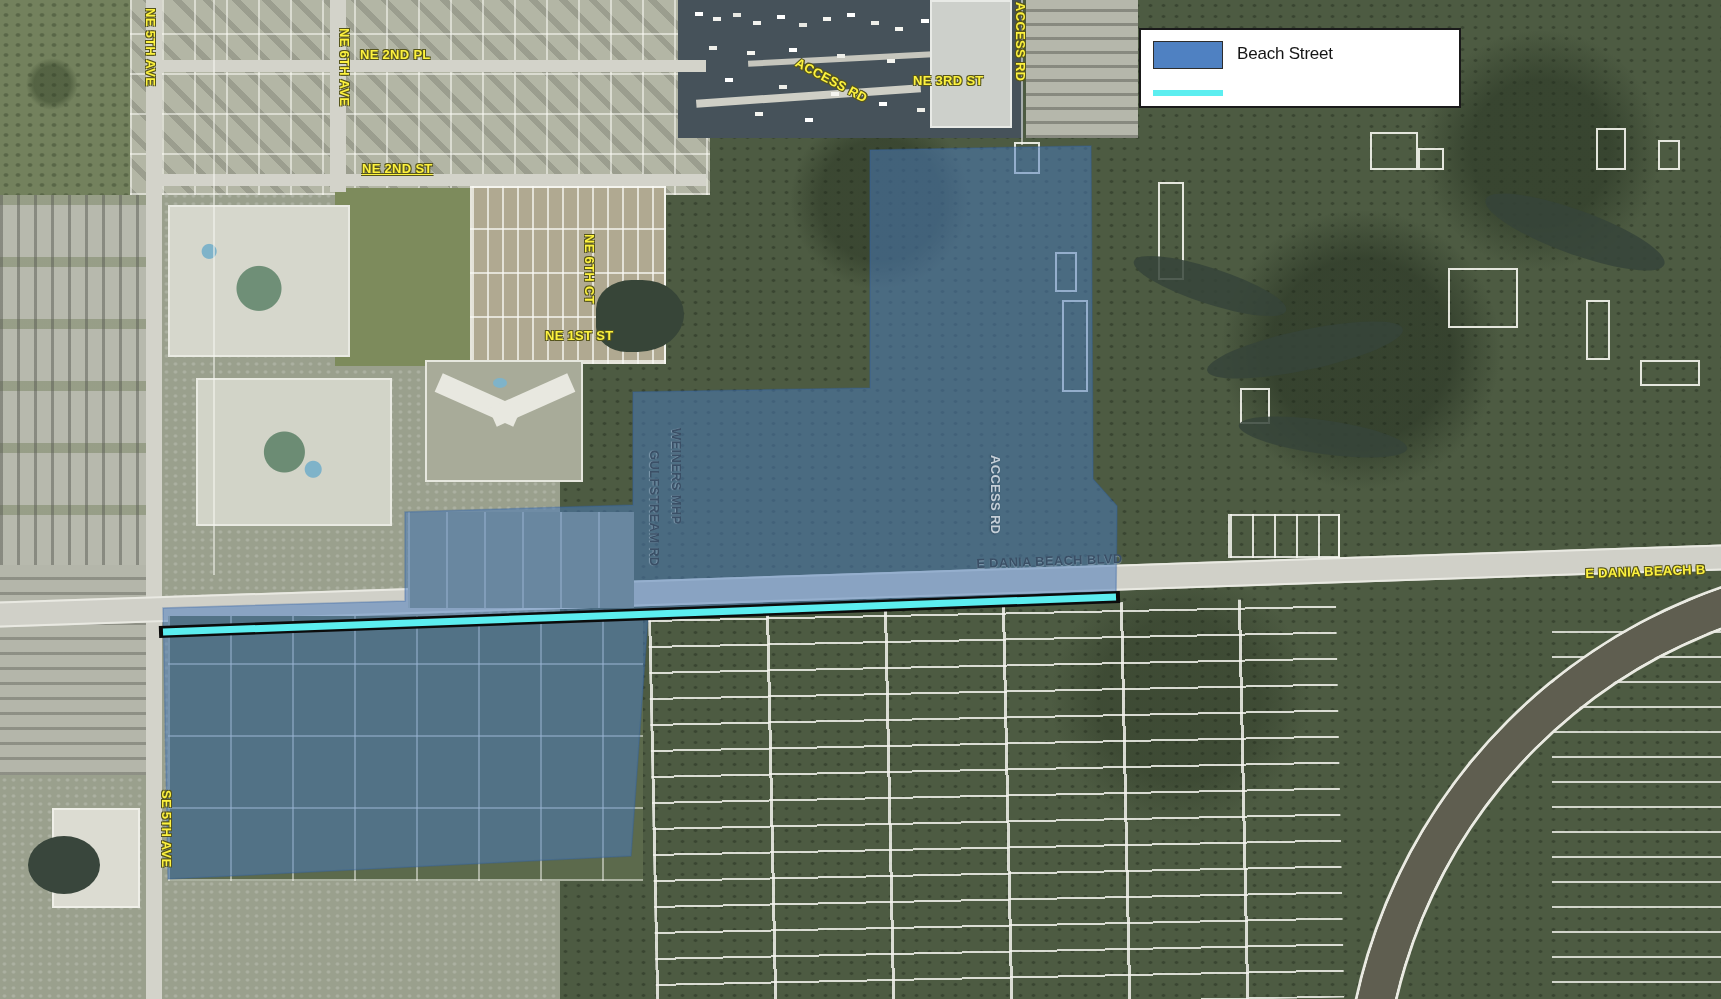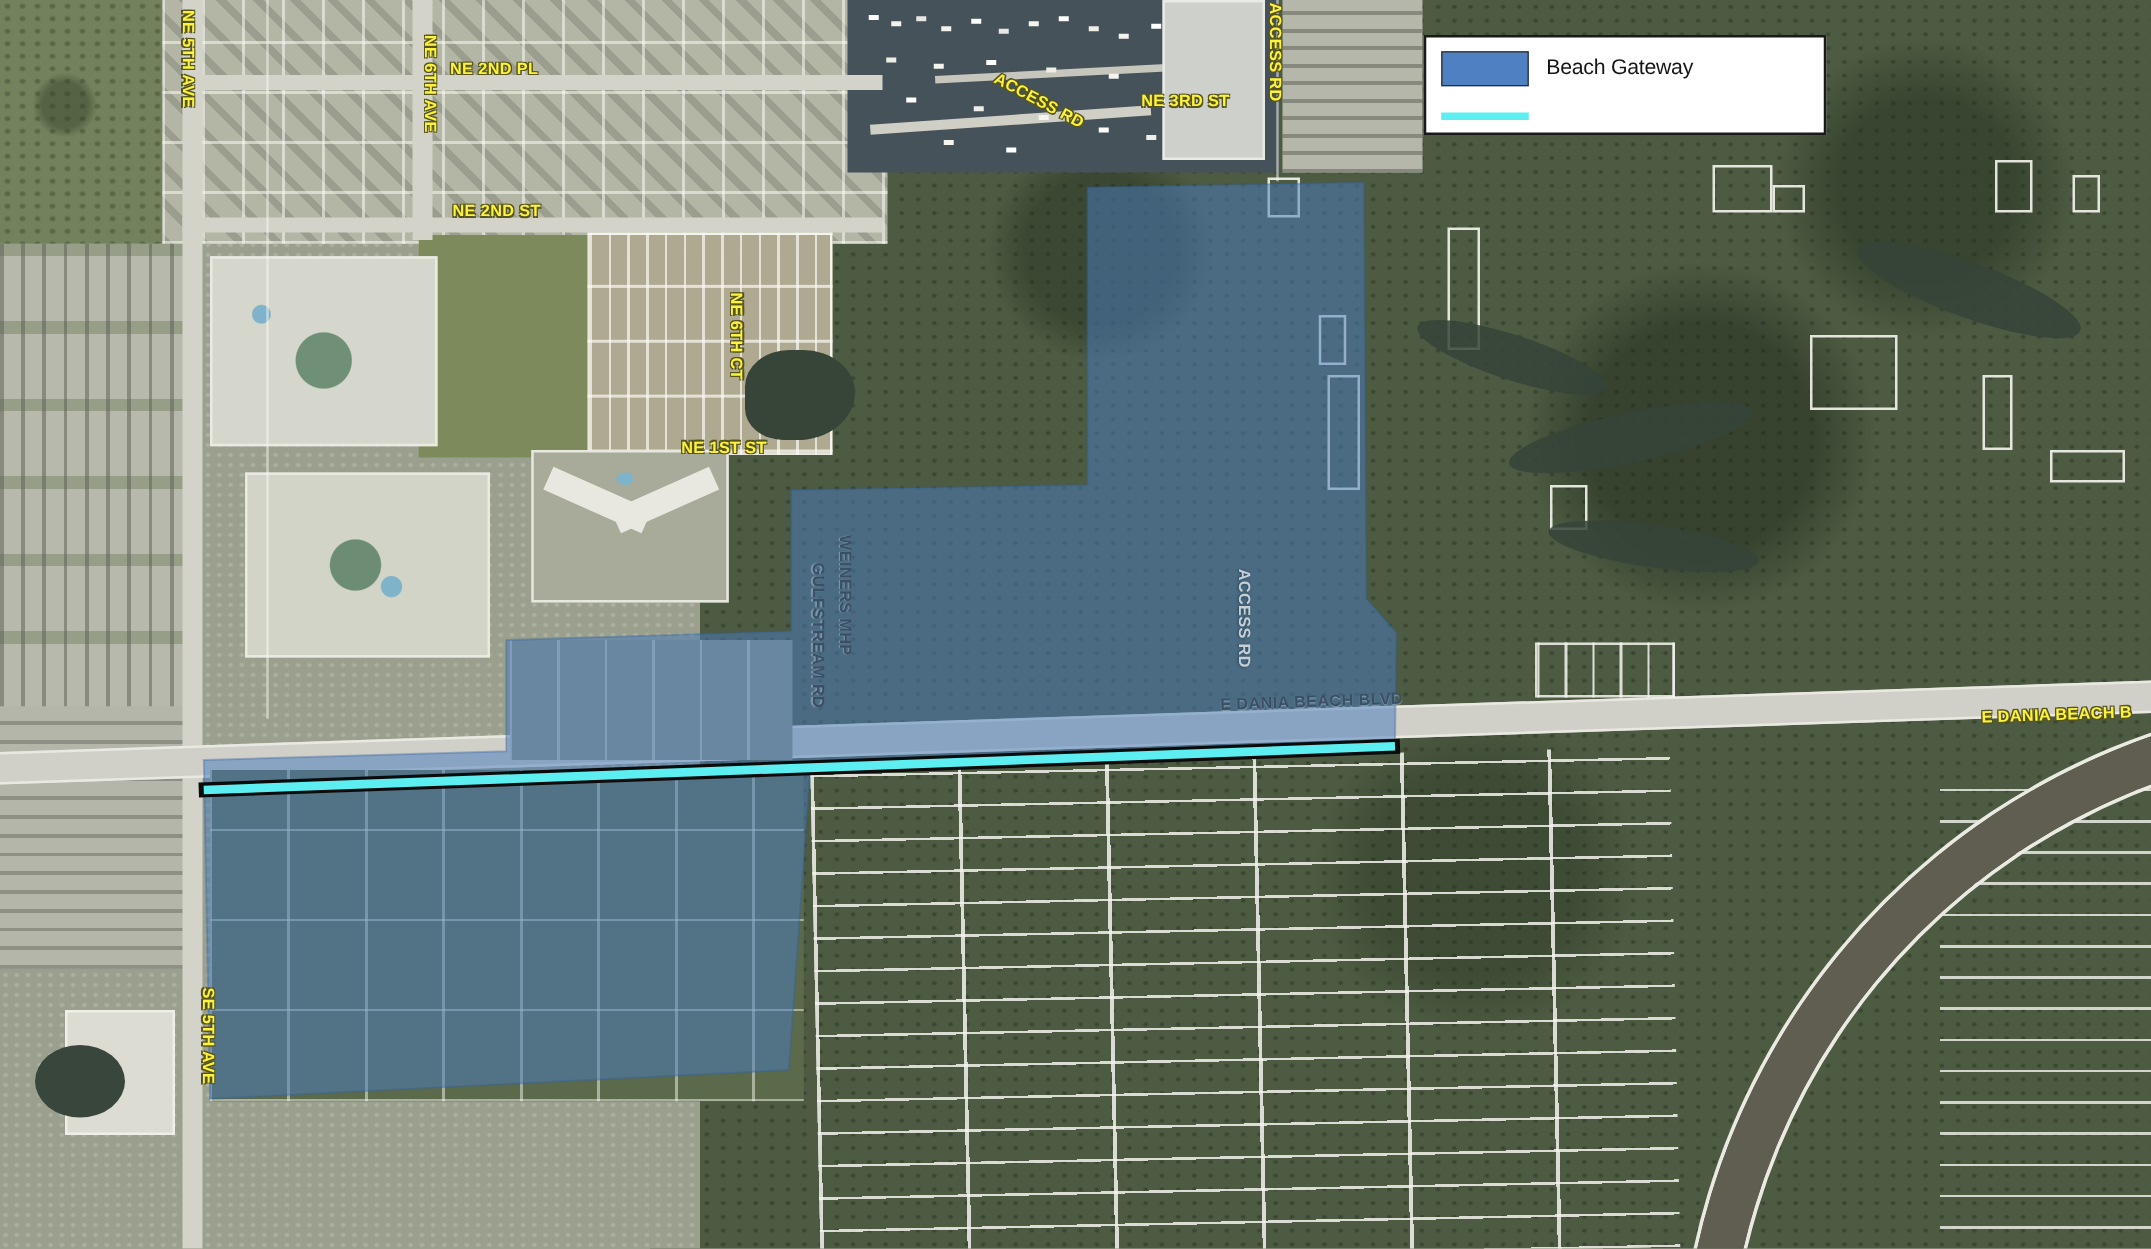--- a/index.html
+++ b/index.html
@@ -218,32 +218,32 @@
 
   <svg class="overlay-svg" viewBox="0 0 1721 999">
     <polygon points="163,608 405,601 405,512 633,505 633,392 870,388 870,150 1091,146 1093,479 1117,506 1116,602 648,617 631,856 168,879" fill="rgba(72,122,188,0.52)" stroke="rgba(50,95,160,0.35)" stroke-width="1.5"></polygon>
     <line x1="159" y1="632" x2="1120" y2="597" stroke="#0b0b0b" stroke-width="12"></line>
     <line x1="163" y1="632" x2="1116" y2="597" stroke="#5ceef0" stroke-width="7"></line>
   </svg>
 
   <div class="lbl v" style="left:158px;top:8px;">NE 5TH AVE</div>
   <div class="lbl v" style="left:352px;top:28px;">NE 6TH AVE</div>
   <div class="lbl" style="left:360px;top:47px;">NE 2ND PL</div>
-  <div class="lbl" style="left:362px;top:161px;">NE 2ND ST</div>
+  <div class="lbl" style="left:362px;top:161px;text-decoration:underline;">NE 2ND ST</div>
   <div class="lbl" style="left:800px;top:55px;transform:rotate(28deg);transform-origin:0 0;">ACCESS RD</div>
   <div class="lbl" style="left:913px;top:73px;">NE 3RD ST</div>
   <div class="lbl v" style="left:1028px;top:2px;">ACCESS RD</div>
   <div class="lbl v" style="left:597px;top:234px;">NE 6TH CT</div>
-  <div class="lbl" style="left:545px;top:350px;">NE 1ST ST</div>
+  <div class="lbl" style="left:545px;top:328px;">NE 1ST ST</div>
   <div class="lbl v dark" style="left:662px;top:450px;">GULFSTREAM RD</div>
   <div class="lbl v dark" style="left:684px;top:428px;">WEINERS MHP</div>
   <div class="lbl v lt" style="left:1003px;top:455px;">ACCESS RD</div>
   <div class="lbl dark" style="left:976px;top:556px;transform:rotate(-2deg);transform-origin:0 0;">E DANIA BEACH BLVD</div>
   <div class="lbl" style="left:1585px;top:566px;transform:rotate(-2deg);transform-origin:0 0;">E DANIA BEACH B</div>
   <div class="lbl v" style="left:174px;top:790px;">SE 5TH AVE</div>
 
   <div class="legend">
     <div class="sw-fill"></div>
-    <div class="t1">Beach Gateway</div>
+    <div class="t1">Beach Street</div>
     <div class="sw-line"></div>
   </div>
 
 </div>
 
 </body></html>

